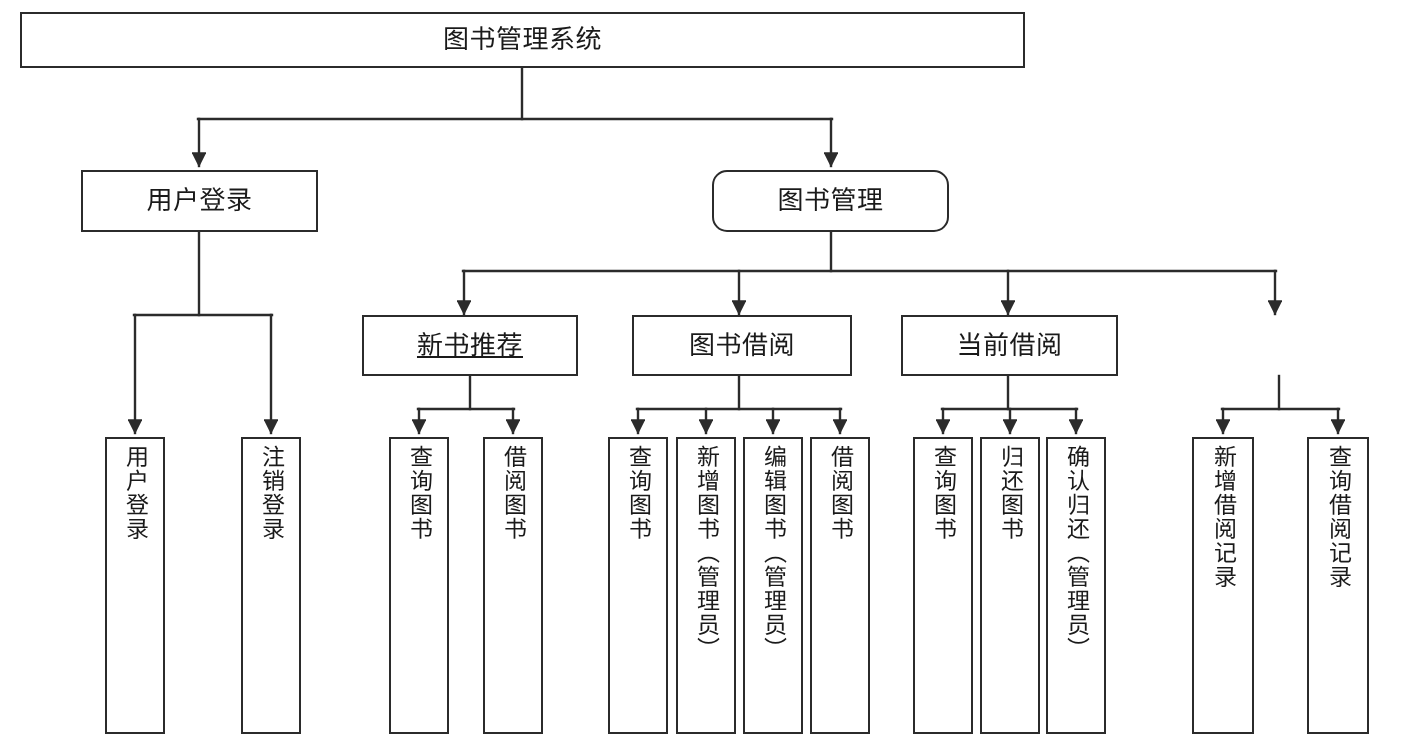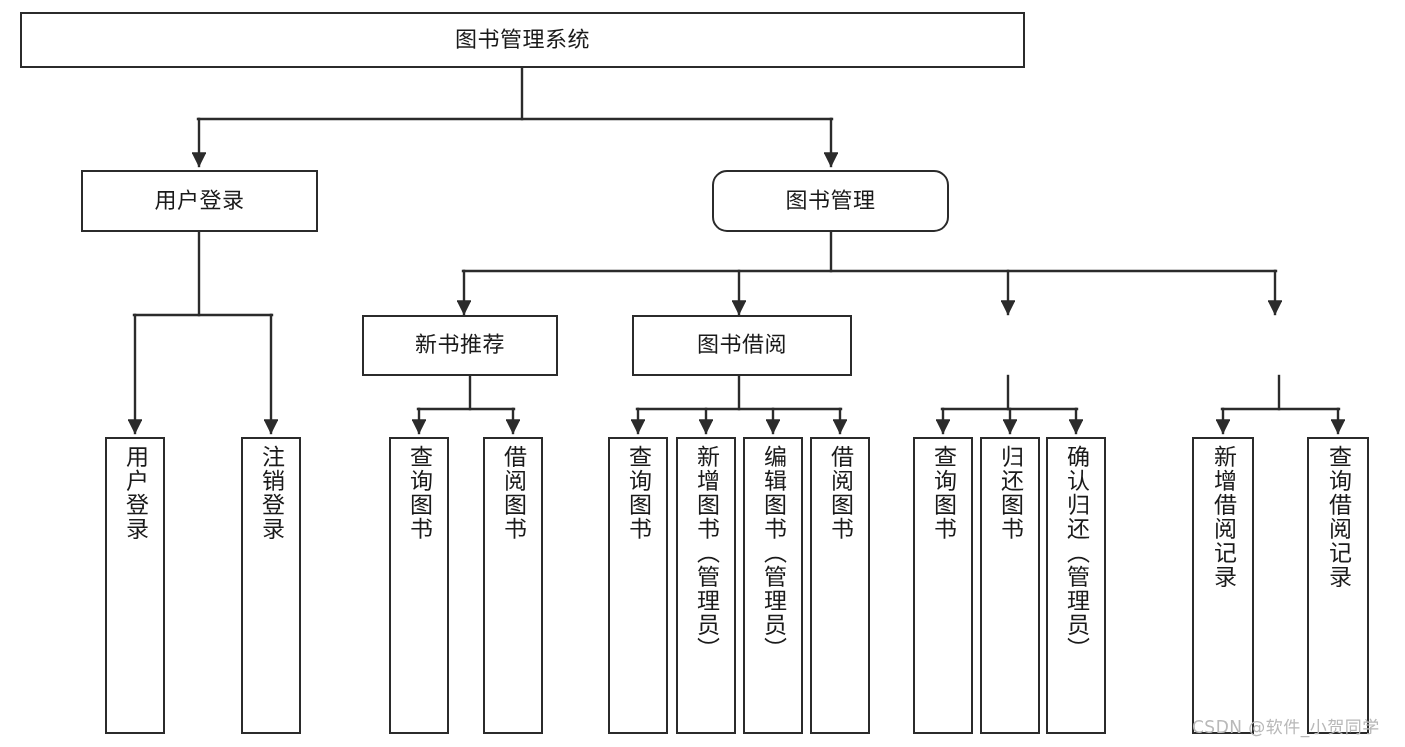--- a/index.html
+++ b/index.html
@@ -36,21 +36,21 @@
     color: #1a1a1a;
   }
   .node-label {
     display: block;
     text-align: center;
     line-height: 1.12;
     letter-spacing: 0.5px;
   }
   .node.horiz .node-label {
     writing-mode: horizontal-tb;
-    font-size: 22px;
+    font-size: 26px;
   }
   .node.vert {
     align-items: flex-start;
     justify-content: center;
     padding-top: 6px;
   }
   .node.vert .node-label {
     writing-mode: vertical-rl;
     text-orientation: upright;
     font-size: 23px;
@@ -126,25 +126,28 @@
     <span class="node-label">图书管理系统</span>
   </div>
 
   <div class="node horiz" style="left:81px; top:170px; width:237px; height:62px;">
     <span class="node-label">用户登录</span>
   </div>
   <div class="node horiz" style="left:712px; top:170px; width:237px; height:62px;border-radius:15px;">
     <span class="node-label">图书管理</span>
   </div>
 
-  <div class="node horiz" style="left:362px; top:315px; width:196px; height:61px;">
+  <div class="node horiz" style="left:362px; top:315px; width:216px; height:61px;text-decoration:underline;">
     <span class="node-label">新书推荐</span>
   </div>
   <div class="node horiz" style="left:632px; top:315px; width:220px; height:61px;">
     <span class="node-label">图书借阅</span>
+  </div>
+  <div class="node horiz" style="left:901px; top:315px; width:217px; height:61px;">
+    <span class="node-label">当前借阅</span>
   </div>
 
   <div class="node vert" style="left:105px; top:437px; width:60px; height:297px;">
     <span class="node-label">用户登录</span>
   </div>
   <div class="node vert" style="left:241px; top:437px; width:60px; height:297px;">
     <span class="node-label">注销登录</span>
   </div>
 
   <div class="node vert" style="left:389px; top:437px; width:60px; height:297px;">
@@ -177,15 +180,14 @@
     <span class="node-label">确认归还（管理员）</span>
   </div>
 
   <div class="node vert" style="left:1192px; top:437px; width:62px; height:297px;">
     <span class="node-label">新增借阅记录</span>
   </div>
   <div class="node vert" style="left:1307px; top:437px; width:62px; height:297px;">
     <span class="node-label">查询借阅记录</span>
   </div>
 
-  <div class="watermark" style="left:1192px; top:713px;">CSDN @软件_小贺同学</div>
 
 </div>
 
 </body></html>

